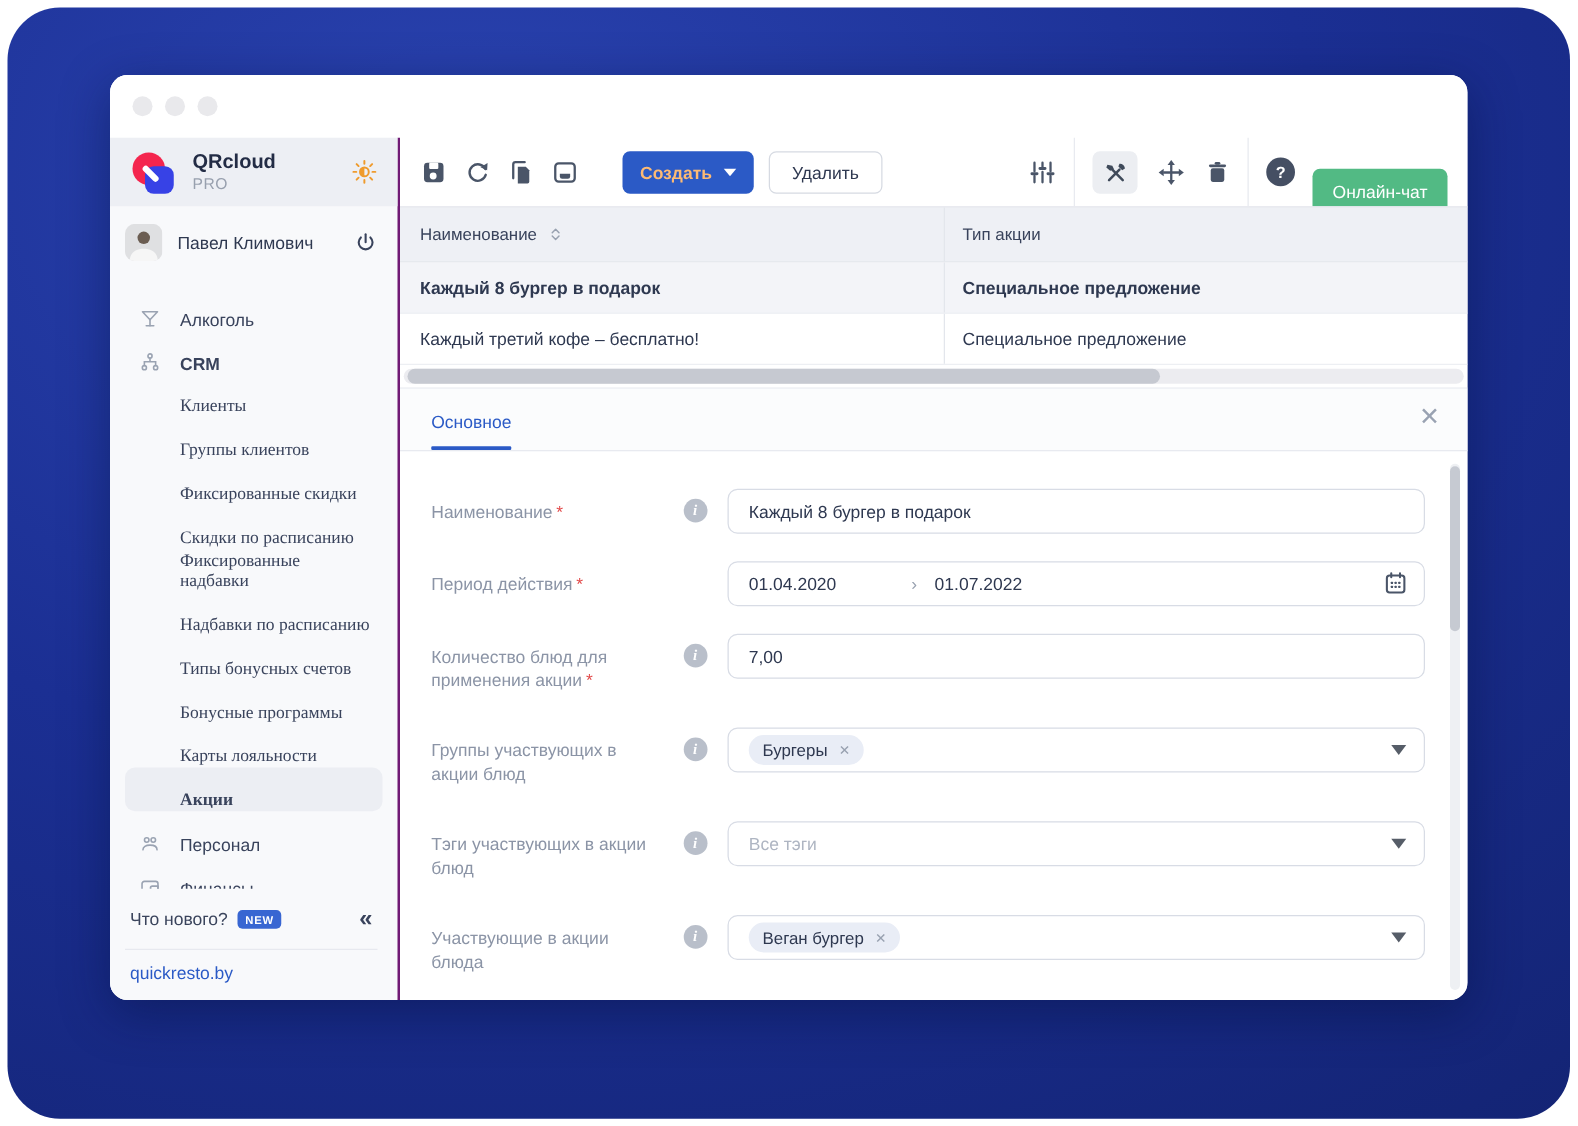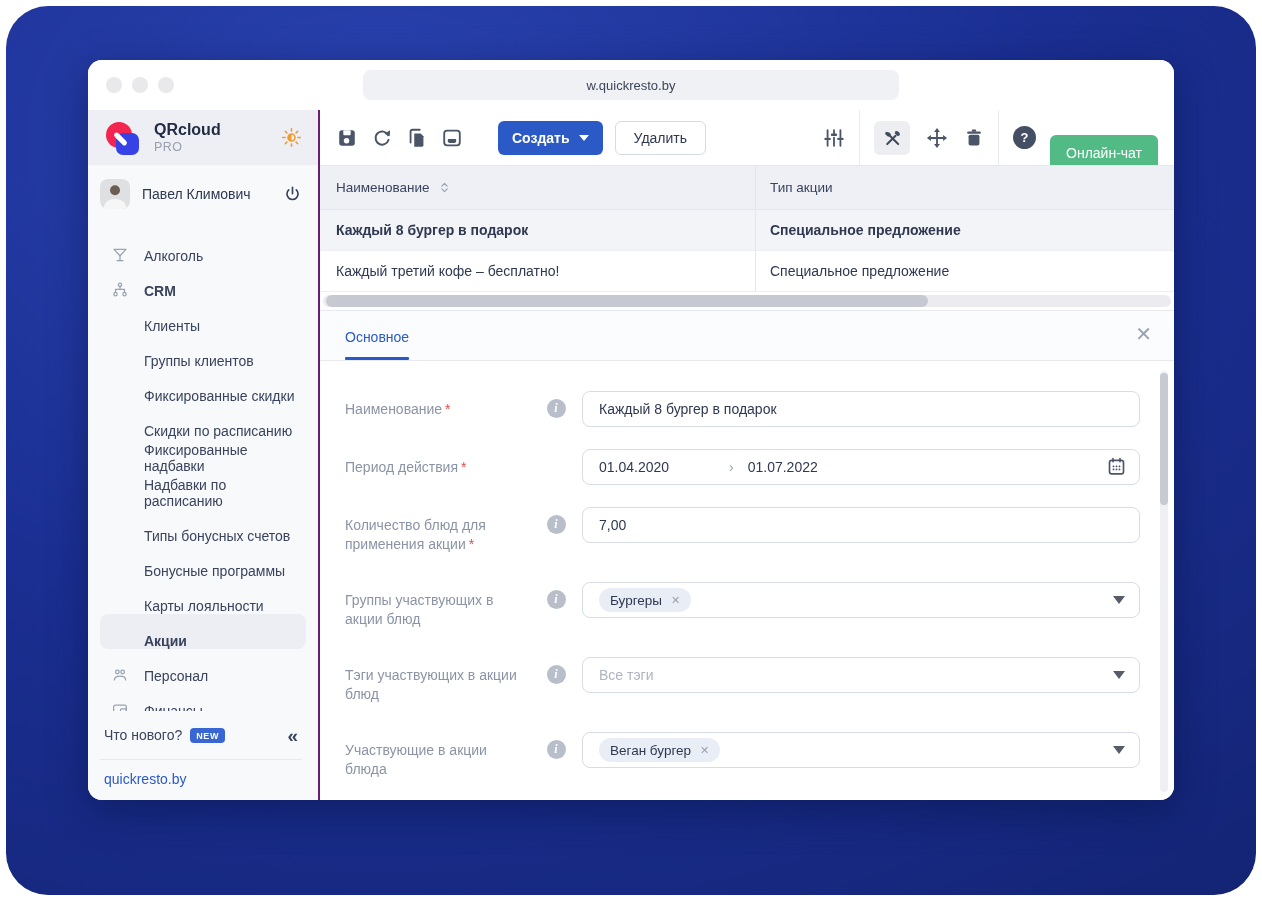--- a/index.html
+++ b/index.html
@@ -49,36 +49,36 @@
   .theme-toggle { margin-left:auto; display:flex; }
 
   .user-row { display:flex; align-items:center; padding:14px 16px 10px 12px; }
   .avatar { width:30px; height:30px; border-radius:8px; overflow:hidden; flex:none; }
   .user-name { margin-left:12px; font-size:14px; color:#2e3850; flex:1; }
   .power { display:flex; }
 
   .menu { flex:1; padding:10px 12px 0; overflow:hidden; }
   .mi { height:35px; display:flex; align-items:flex-end; border-radius:8px; padding:0 10px; font-size:14px; color:#39435c; cursor:default; }
   .mi .mi-ic { width:20px; margin-right:14px; display:flex; justify-content:center; }
-  .mi.child { padding-left:44px; }
+  .mi.child { padding-left:44px;font-family:Liberation Serif, serif; }
   .mi.bold { font-weight:700; }
   .mi.selected { background:#eceef3; font-weight:700; }
 
   .sidebar-bottom { flex:none; padding:8px 16px 12px 12px; }
   .whats-new { display:flex; align-items:center; height:32px; font-size:14px; color:#3a445c; padding:0 4px; }
   .badge-new { background:#3866d2; color:#fff; font-size:9px; font-weight:700; padding:3px 6px 2px; border-radius:4px; margin-left:8px; letter-spacing:.6px; }
   .collapse { margin-left:auto; font-size:19px; color:#39435c; font-weight:700; line-height:1; }
   .site-row { border-top:1px solid #e7e9ef; margin-top:8px; padding:10px 4px 0; }
   .site-link { color:#2b5ac6; font-size:14px; text-decoration:none; }
 
   
   .content { flex:1; display:flex; flex-direction:column; min-width:0; background:#fff; }
   .toolbar { height:55px; flex:none; display:flex; align-items:center; padding:0 16px; }
   .tb-ic { width:22px; height:22px; display:flex; align-items:center; justify-content:center; margin-right:13px; }
-  .btn-create { margin-left:22px; background:#2b5ac6; color:#ffffff; height:34px; padding:0 14px; border:none; border-radius:6px; font-size:14px; font-weight:700; display:flex; align-items:center; gap:9px; font-family:inherit; }
+  .btn-create { margin-left:22px; background:#2b5ac6; color:#fdba74; height:34px; padding:0 14px; border:none; border-radius:6px; font-size:14px; font-weight:700; display:flex; align-items:center; gap:9px; font-family:inherit; }
   .caret-dn-w { width:0; height:0; border-left:5px solid transparent; border-right:5px solid transparent; border-top:6px solid #fff; }
   .btn-delete { margin-left:12px; height:34px; padding:0 18px; background:#fff; border:1px solid #d6dae2; border-radius:6px; color:#2e3850; font-size:14px; font-family:inherit; }
   .tb-right { margin-left:auto; display:flex; align-items:center; height:100%; }
   .vdiv { width:1px; height:100%; background:#e8eaf0; margin:0 14px; }
   .tool-btn { width:36px; height:34px; background:#eceef2; border-radius:6px; display:flex; align-items:center; justify-content:center; }
   .ic-gap { margin-left:16px; display:flex; }
   .help-circle { width:23px; height:23px; border-radius:50%; background:#454f63; color:#fff; font-size:13px; font-weight:700; display:flex; align-items:center; justify-content:center; }
   .btn-chat { margin-left:14px; background:#52ba84; color:#fff; border:none; height:36px; padding:0 16px; border-radius:6px; font-size:14px; font-family:inherit;margin-top:30px; }
 
   .table-head { height:45px; flex:none; background:#eef0f5; border-top:1px solid #e6e8ee; border-bottom:1px solid #e3e6ec; display:flex; align-items:stretch; font-size:13.5px; color:#39435c; }
@@ -125,23 +125,20 @@
 
 <div class="frame"></div>
 
 <div class="window">
 
   <div class="chrome">
     <div class="dots">
       <span class="dot"></span>
       <span class="dot"></span>
       <span class="dot"></span>
-    </div>
-    <div class="url-pill">
-      <span>w.quickresto.by</span>
     </div>
   </div>
 
   <div class="main">
 
     <div class="sidebar">
       <div class="sidebar-head">
         <div class="logo">
           <div class="logo-red"></div>
             <div class="logo-blue"></div>

